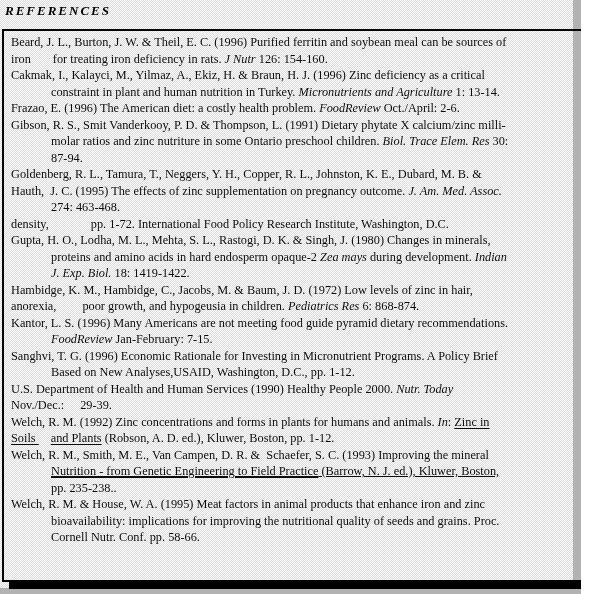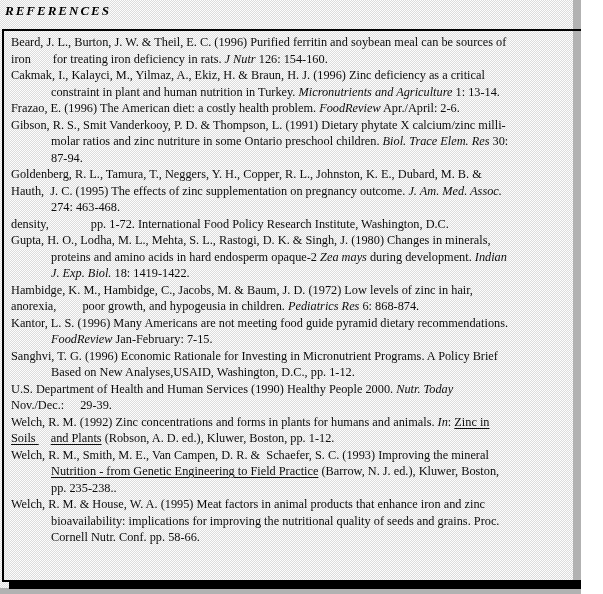--- a/index.html
+++ b/index.html
@@ -54,21 +54,21 @@
 <div class="page">
   <div class="gray-right"></div>
   <div class="gray-bottom"></div>
   <div class="doc-title">REFERENCES</div>
   <div class="refbox">
     <div class="lines">
         <div class="line"><span class="seg n">Beard, J. L., Burton, J. W. &amp; Theil, E. C. (1996) Purified ferritin and soybean meal can be sources of</span></div>
         <div class="line"><span class="seg n">iron</span><span class="gap" style="width: 22px;"></span><span class="seg n">for treating iron deficiency in rats. </span><span class="seg i">J Nutr</span><span class="seg n"> 126: 154-160.</span></div>
         <div class="line"><span class="seg n">Cakmak, I., Kalayci, M., Yilmaz, A., Ekiz, H. &amp; Braun, H. J. (1996) Zinc deficiency as a critical</span></div>
         <div class="line" style="padding-left: 40px;"><span class="seg n">constraint in plant and human nutrition in Turkey. </span><span class="seg i">Micronutrients and Agriculture</span><span class="seg n"> 1: 13-14.</span></div>
-        <div class="line"><span class="seg n">Frazao, E. (1996) The American diet: a costly health problem. </span><span class="seg i">FoodReview</span><span class="seg n"> Apr./April: 2-6.</span></div>
+        <div class="line"><span class="seg n">Frazao, E. (1996) The American diet: a costly health problem. </span><span class="seg i">FoodReview</span><span class="seg n"> Oct./April: 2-6.</span></div>
         <div class="line"><span class="seg n">Gibson, R. S., Smit Vanderkooy, P. D. &amp; Thompson, L. (1991) Dietary phytate X calcium/zinc milli-</span></div>
         <div class="line" style="padding-left: 40px;"><span class="seg n">molar ratios and zinc nutriture in some Ontario preschool children. </span><span class="seg i">Biol. Trace Elem. Res</span><span class="seg n"> 30:</span></div>
         <div class="line" style="padding-left: 40px;"><span class="seg n">87-94.</span></div>
         <div class="line"><span class="seg n">Goldenberg, R. L., Tamura, T., Neggers, Y. H., Copper, R. L., Johnston, K. E., Dubard, M. B. &amp;</span></div>
         <div class="line"><span class="seg n">Hauth,  J. C. (1995) The effects of zinc supplementation on pregnancy outcome. </span><span class="seg i">J. Am. Med. Assoc.</span></div>
         <div class="line" style="padding-left: 40px;"><span class="seg n">274: 463-468.</span></div>
         <div class="line"><span class="seg n">density,</span><span class="gap" style="width: 42px;"></span><span class="seg n">pp. 1-72. International Food Policy Research Institute, Washington, D.C.</span></div>
         <div class="line"><span class="seg n">Gupta, H. O., Lodha, M. L., Mehta, S. L., Rastogi, D. K. &amp; Singh, J. (1980) Changes in minerals,</span></div>
         <div class="line" style="padding-left: 40px;"><span class="seg n">proteins and amino acids in hard endosperm opaque-2 </span><span class="seg i">Zea mays</span><span class="seg n"> during development. </span><span class="seg i">Indian</span></div>
         <div class="line" style="padding-left: 40px;"><span class="seg i">J. Exp. Biol.</span><span class="seg n"> 18: 1419-1422.</span></div>
@@ -76,20 +76,20 @@
         <div class="line"><span class="seg n">anorexia,</span><span class="gap" style="width: 26px;"></span><span class="seg n">poor growth, and hypogeusia in children. </span><span class="seg i">Pediatrics Res</span><span class="seg n"> 6: 868-874.</span></div>
         <div class="line"><span class="seg n">Kantor, L. S. (1996) Many Americans are not meeting food guide pyramid dietary recommendations.</span></div>
         <div class="line" style="padding-left: 40px;"><span class="seg i">FoodReview</span><span class="seg n"> Jan-February: 7-15.</span></div>
         <div class="line"><span class="seg n">Sanghvi, T. G. (1996) Economic Rationale for Investing in Micronutrient Programs. A Policy Brief</span></div>
         <div class="line" style="padding-left: 40px;"><span class="seg n">Based on New Analyses,USAID, Washington, D.C., pp. 1-12.</span></div>
         <div class="line"><span class="seg n">U.S. Department of Health and Human Services (1990) Healthy People 2000. </span><span class="seg i">Nutr. Today</span></div>
         <div class="line"><span class="seg n">Nov./Dec.:</span><span class="gap" style="width: 16px;"></span><span class="seg n">29-39.</span></div>
         <div class="line"><span class="seg n">Welch, R. M. (1992) Zinc concentrations and forms in plants for humans and animals. </span><span class="seg i">In</span><span class="seg n">: </span><span class="seg u">Zinc in</span></div>
         <div class="line"><span class="seg u">Soils </span><span class="gap" style="width: 12px;"></span><span class="seg u">and Plants</span><span class="seg n"> (Robson, A. D. ed.), Kluwer, Boston, pp. 1-12.</span></div>
         <div class="line"><span class="seg n">Welch, R. M., Smith, M. E., Van Campen, D. R. &amp;  Schaefer, S. C. (1993) Improving the mineral</span></div>
-        <div class="line" style="padding-left: 40px;"><span class="seg u">Nutrition - from Genetic Engineering to Field Practice</span><span class="seg n"> (Barrow, N. J. ed.), Kluwer, Boston,</span></div>
+        <div class="line" style="padding-left: 40px; text-decoration: underline;"><span class="seg u">Nutrition - from Genetic Engineering to Field Practice</span><span class="seg n"> (Barrow, N. J. ed.), Kluwer, Boston,</span></div>
         <div class="line" style="padding-left: 40px;"><span class="seg n">pp. 235-238..</span></div>
         <div class="line"><span class="seg n">Welch, R. M. &amp; House, W. A. (1995) Meat factors in animal products that enhance iron and zinc</span></div>
         <div class="line" style="padding-left: 40px;"><span class="seg n">bioavailability: implications for improving the nutritional quality of seeds and grains. Proc.</span></div>
         <div class="line" style="padding-left: 40px;"><span class="seg n">Cornell Nutr. Conf. pp. 58-66.</span></div>
       </div>
   </div>
 </div>
 
 </body></html>

